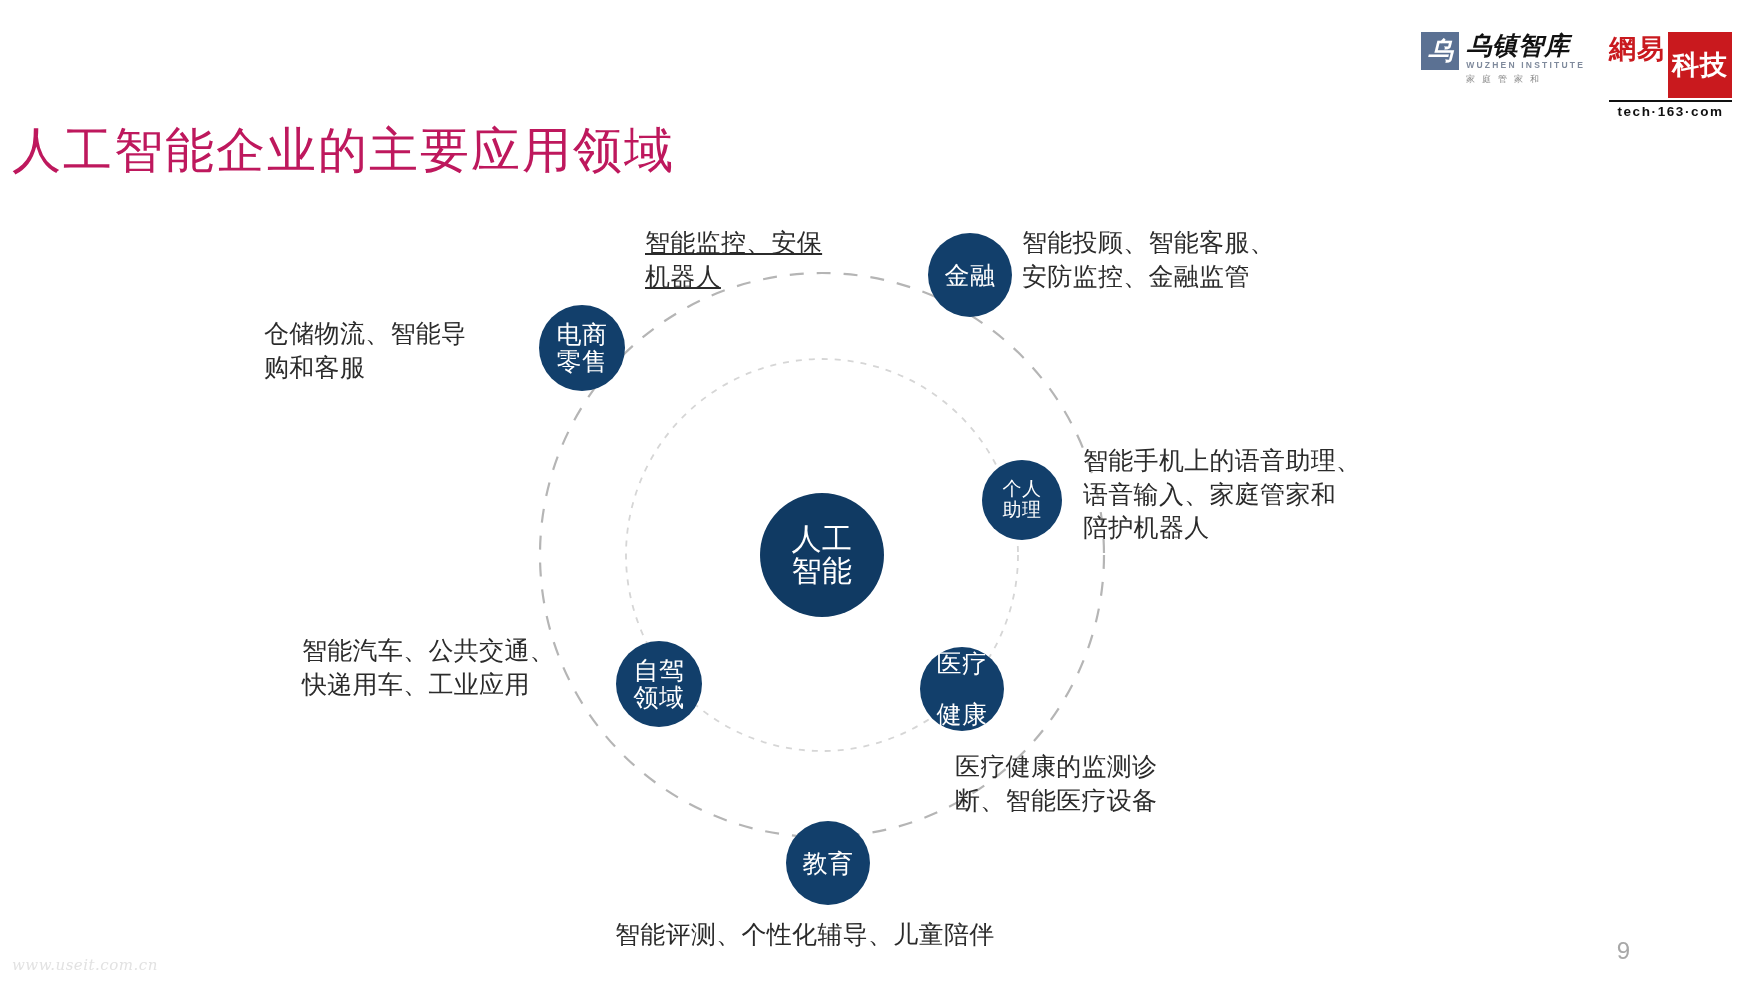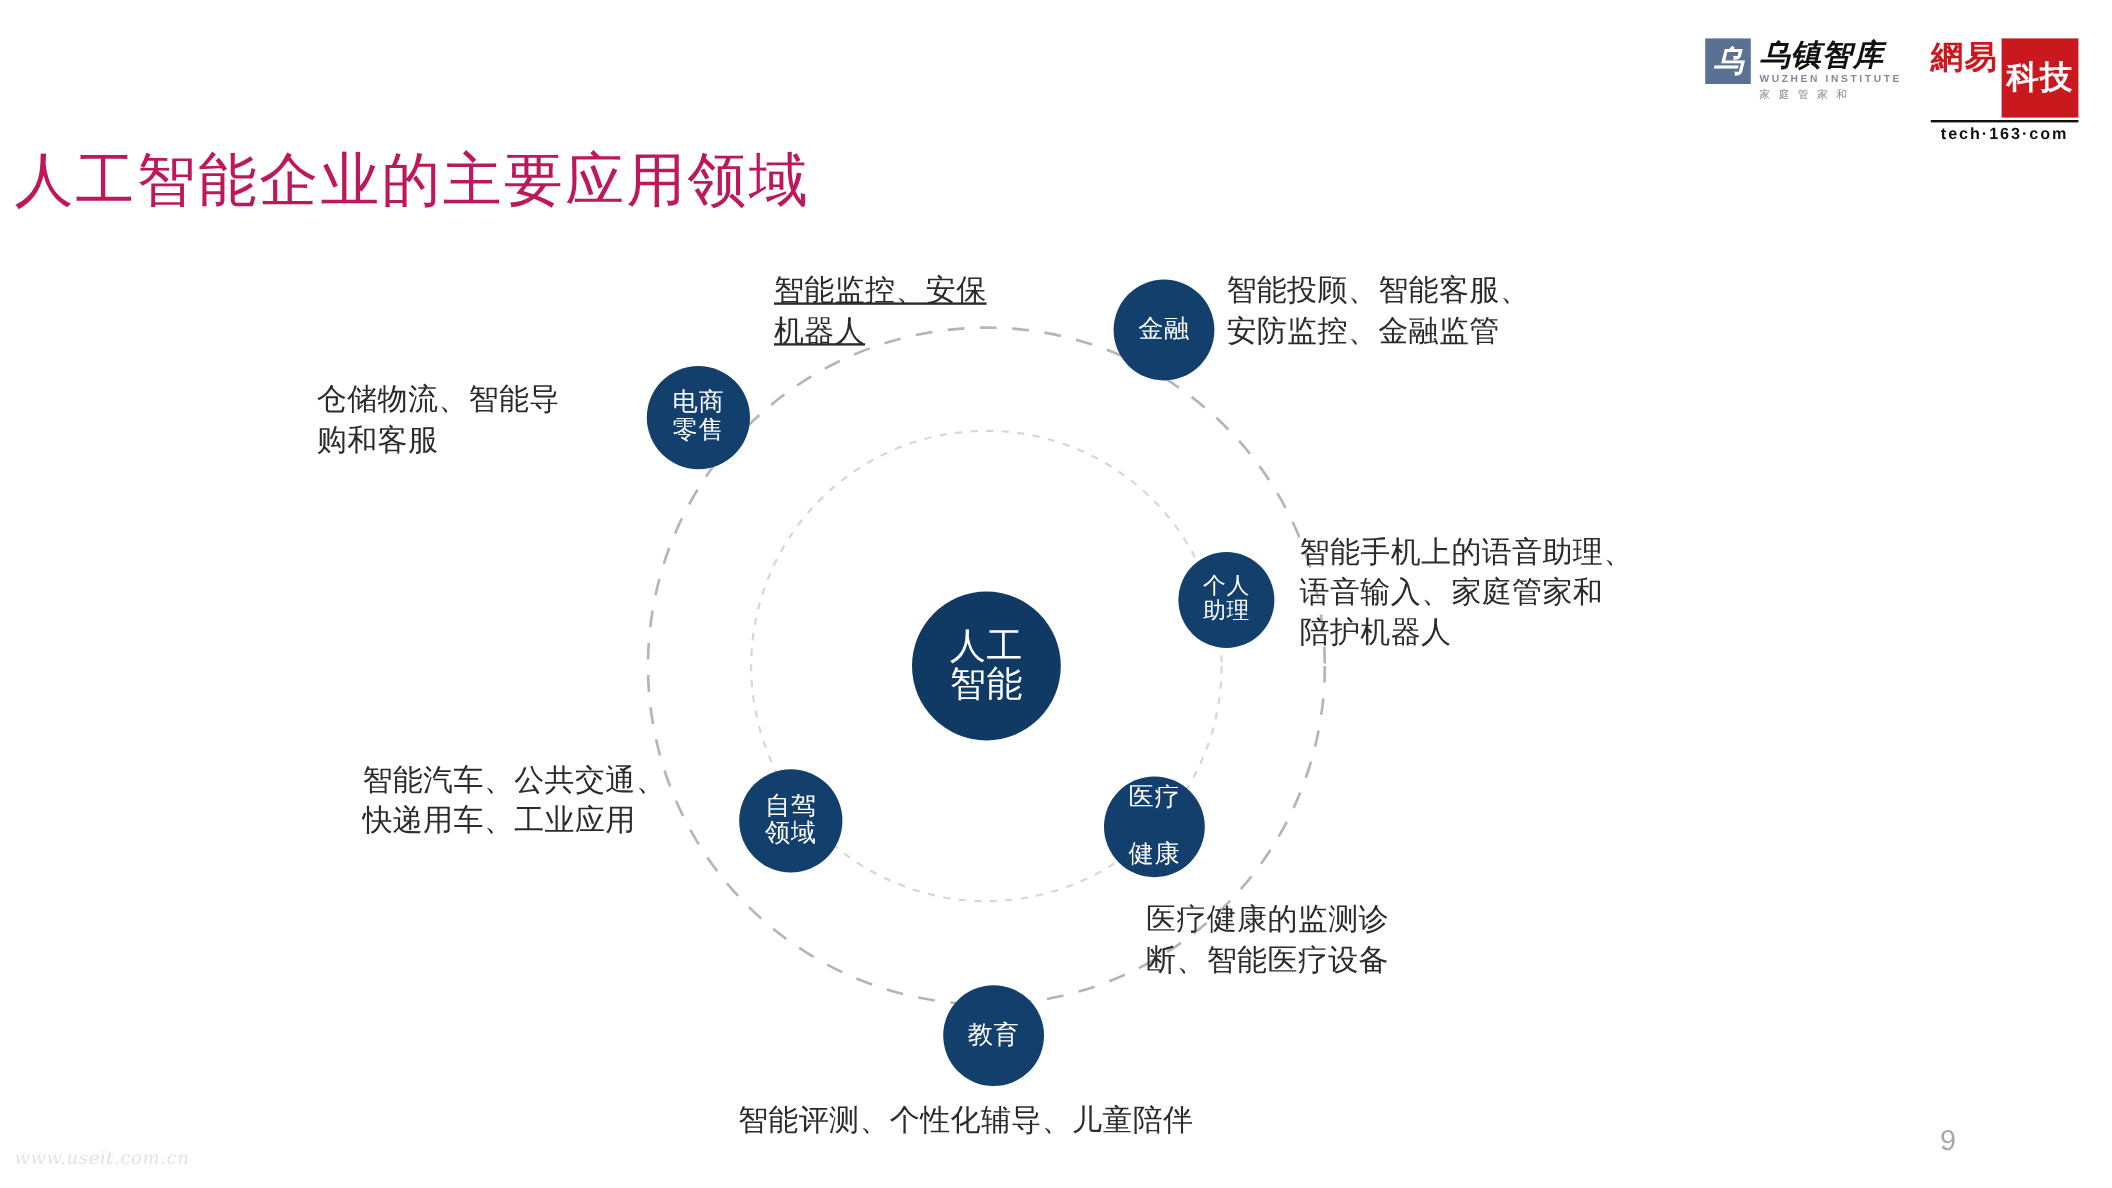--- a/index.html
+++ b/index.html
@@ -155,21 +155,21 @@
     line-height: 1.08;
     letter-spacing: 0.5px;
   }
   .node .ln { display: block; }
 
   .node-center {
     background: #103a63;
     font-size: 30px;
   }
 
-  .node-sat { font-size: 21px; }
+  .node-sat { font-size: 25px; }
 
   .caption {
     position: absolute;
     font-size: 25px;
     line-height: 1.34;
     color: #2b2b2b;
     letter-spacing: 0.3px;
     white-space: pre-line;
   }
 

